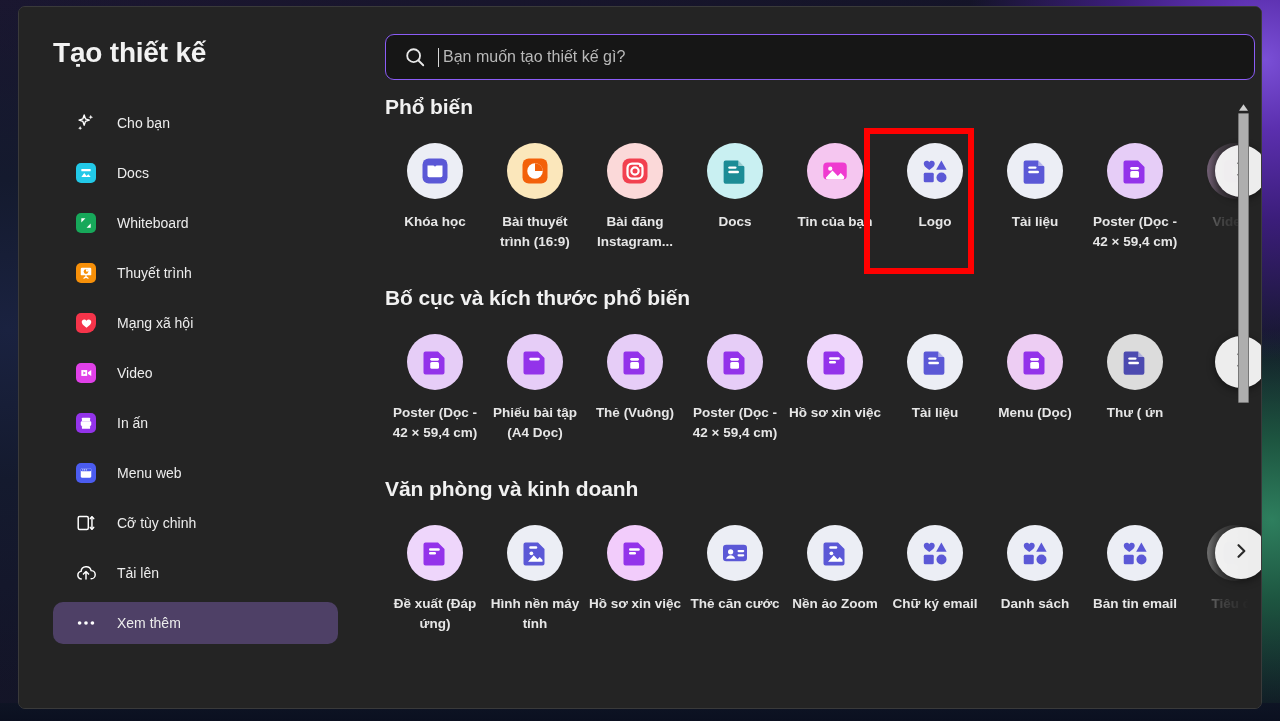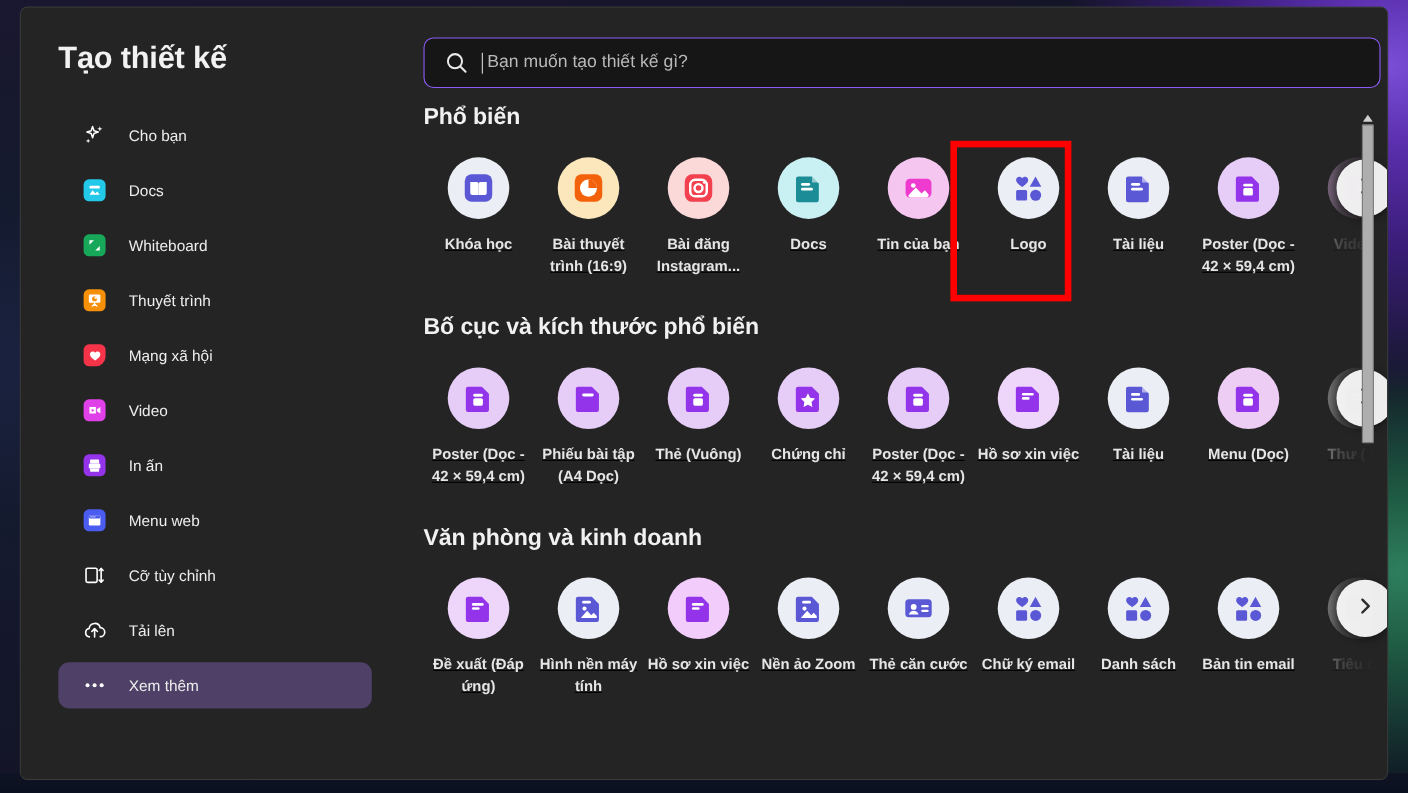--- a/index.html
+++ b/index.html
@@ -87,21 +87,20 @@
   .scroller { position: absolute; left: 0; top: 88px; right: 0; bottom: 0; overflow: hidden; }
   .section { position: relative; }
   .section-title {
     font-size: 21px; font-weight: 700; color: #f1f1f1;
     margin-left: 19px; margin-bottom: 24px; letter-spacing: -0.1px;
   }
   .row { position: relative; display: flex; padding-left: 19px; }
   .tile {
     width: 100px; flex: 0 0 100px; text-align: center;
     cursor: pointer;
-    text-decoration: underline;
   }
   .bubble {
     width: 56px; height: 56px; border-radius: 50%;
     margin: 0 auto 13px auto;
     display: flex; align-items: center; justify-content: center;
   }
   .tile-label {
     font-size: 13.5px; line-height: 20px; font-weight: 700;
     color: #e6e6e6; padding: 0 1px; word-wrap: break-word;
   }
@@ -434,29 +433,20 @@
                     <rect x="8.2" y="8.8" width="7" height="2.1" rx="1.05" fill="#fff"></rect>
                     <rect x="8.2" y="12" width="7" height="5.4" rx="1.2" fill="#fff"></rect>
                   </svg>
                 </div>
                 <div class="tile-label">Thẻ (Vuông)</div>
               </div>
               <div class="tile">
                 <div class="bubble" style="background:#e6cdf7">
                   <svg width="30" height="30" viewBox="0 0 24 24">
                     <path d="M4.4 3.6 h10 l5.2 5.2 v11.6 a1.6 1.6 0 0 1 -1.6 1.6 H4.4 a1.6 1.6 0 0 1 -1.6 -1.6 V5.2 A1.6 1.6 0 0 1 4.4 3.6 Z" fill="#9333ea"></path>
-                    <path d="M11.6 8.4 l1.6 3.3 3.6.5 -2.6 2.6 .6 3.6 -3.2 -1.7 -3.2 1.7 .6 -3.6 -2.6 -2.6 3.6 -.5 Z" fill="#fff"></path>
-                  </svg>
-                </div>
-                <div class="tile-label">Chứng chỉ</div>
-              </div>
-              <div class="tile">
-                <div class="bubble" style="background:#e6cdf7">
-                  <svg width="30" height="30" viewBox="0 0 24 24">
-                    <path d="M4.4 3.6 h10 l5.2 5.2 v11.6 a1.6 1.6 0 0 1 -1.6 1.6 H4.4 a1.6 1.6 0 0 1 -1.6 -1.6 V5.2 A1.6 1.6 0 0 1 4.4 3.6 Z" fill="#9333ea"></path>
                     <rect x="8.2" y="8.8" width="7" height="2.1" rx="1.05" fill="#fff"></rect>
                     <rect x="8.2" y="12" width="7" height="5.4" rx="1.2" fill="#fff"></rect>
                   </svg>
                 </div>
                 <div class="tile-label">Poster (Dọc - 42 × 59,4 cm)</div>
               </div>
               <div class="tile">
                 <div class="bubble" style="background:#eed6fb">
                   <svg width="30" height="30" viewBox="0 0 24 24">
                     <path d="M4.4 3.6 h10 l5.2 5.2 v11.6 a1.6 1.6 0 0 1 -1.6 1.6 H4.4 a1.6 1.6 0 0 1 -1.6 -1.6 V5.2 A1.6 1.6 0 0 1 4.4 3.6 Z" fill="#9333ea"></path>
@@ -536,39 +526,39 @@
                     <path d="M4.4 3.6 h10 l5.2 5.2 v11.6 a1.6 1.6 0 0 1 -1.6 1.6 H4.4 a1.6 1.6 0 0 1 -1.6 -1.6 V5.2 A1.6 1.6 0 0 1 4.4 3.6 Z" fill="#9333ea"></path>
                     <rect x="7.2" y="8.2" width="8.6" height="1.9" rx=".95" fill="#fff"></rect>
                     <rect x="7.2" y="11.2" width="5.6" height="1.9" rx=".95" fill="#fff"></rect>
                   </svg>
                 </div>
                 <div class="tile-label">Hồ sơ xin việc</div>
               </div>
               <div class="tile">
                 <div class="bubble" style="background:#eceef5">
                   <svg width="30" height="30" viewBox="0 0 24 24">
-                    <path d="M4.4 3.6 h10 l5.2 5.2 v11.6 a1.6 1.6 0 0 1 -1.6 1.6 H4.4 a1.6 1.6 0 0 1 -1.6 -1.6 V5.2 A1.6 1.6 0 0 1 4.4 3.6 Z" fill="#5b58d6"></path>
-                    <rect x="7.4" y="6.6" width="6.4" height="1.9" rx=".95" fill="#fff"></rect>
-                    <circle cx="9.1" cy="12.2" r="1.5" fill="#fff"></circle>
-                    <path d="M6.4 19 L11 13.8 L14 17 L15.8 15.2 L18 17.6 v1.4 Z" fill="#fff"></path>
-                  </svg>
-                </div>
-                <div class="tile-label">Nền ảo Zoom</div>
-              </div>
-              <div class="tile">
-                <div class="bubble" style="background:#eceef5">
-                  <svg width="30" height="30" viewBox="0 0 24 24">
                     <rect x="2.4" y="5.4" width="19.2" height="13.2" rx="2.6" fill="#5b58d6"></rect>
                     <circle cx="8.5" cy="11" r="2.1" fill="#fff"></circle>
                     <path d="M4.9 16.6 c.5-1.9 2-2.9 3.6-2.9 s3.1 1 3.6 2.9 Z" fill="#fff"></path>
                     <rect x="14" y="9.6" width="5.4" height="1.7" rx=".85" fill="#fff"></rect>
                     <rect x="14" y="13" width="5.4" height="1.7" rx=".85" fill="#fff"></rect>
                   </svg>
                 </div>
                 <div class="tile-label">Thẻ căn cước</div>
+              </div>
+              <div class="tile">
+                <div class="bubble" style="background:#eceef5">
+                  <svg width="30" height="30" viewBox="0 0 24 24">
+                    <path d="M4.4 3.6 h10 l5.2 5.2 v11.6 a1.6 1.6 0 0 1 -1.6 1.6 H4.4 a1.6 1.6 0 0 1 -1.6 -1.6 V5.2 A1.6 1.6 0 0 1 4.4 3.6 Z" fill="#5b58d6"></path>
+                    <rect x="7.4" y="6.6" width="6.4" height="1.9" rx=".95" fill="#fff"></rect>
+                    <circle cx="9.1" cy="12.2" r="1.5" fill="#fff"></circle>
+                    <path d="M6.4 19 L11 13.8 L14 17 L15.8 15.2 L18 17.6 v1.4 Z" fill="#fff"></path>
+                  </svg>
+                </div>
+                <div class="tile-label">Nền ảo Zoom</div>
               </div>
               <div class="tile">
                 <div class="bubble" style="background:#eceef5">
                   <svg width="30" height="30" viewBox="0 0 24 24">
                     <path d="M6.6 10.6 C4.2 8.8 3 7.6 3 6.1 C3 4.8 4 3.8 5.3 3.8 C6.1 3.8 6.9 4.2 7.4 4.9 C7.9 4.2 8.7 3.8 9.5 3.8 C10.8 3.8 11.8 4.8 11.8 6.1 C11.8 7.6 10.6 8.8 8.2 10.6 L7.4 11.2 Z" fill="#5b58d6"></path>
                     <path d="M17.1 3.6 L21.3 11 h-8.4 Z" fill="#5b58d6"></path>
                     <rect x="3" y="13.4" width="8" height="7.6" rx="1.1" fill="#5b58d6"></rect>
                     <circle cx="17.2" cy="17.2" r="4" fill="#5b58d6"></circle>
                   </svg>
                 </div>

